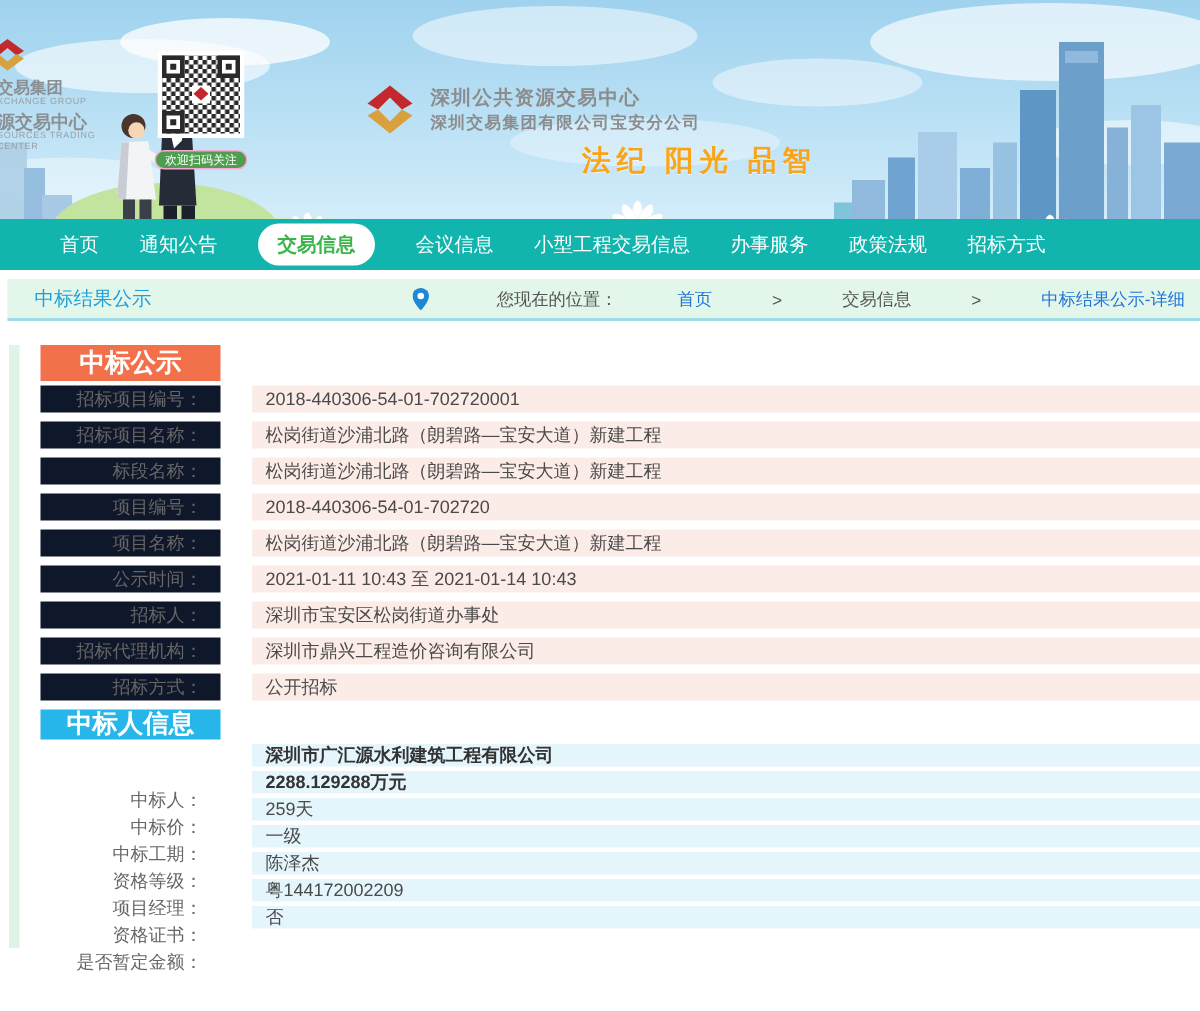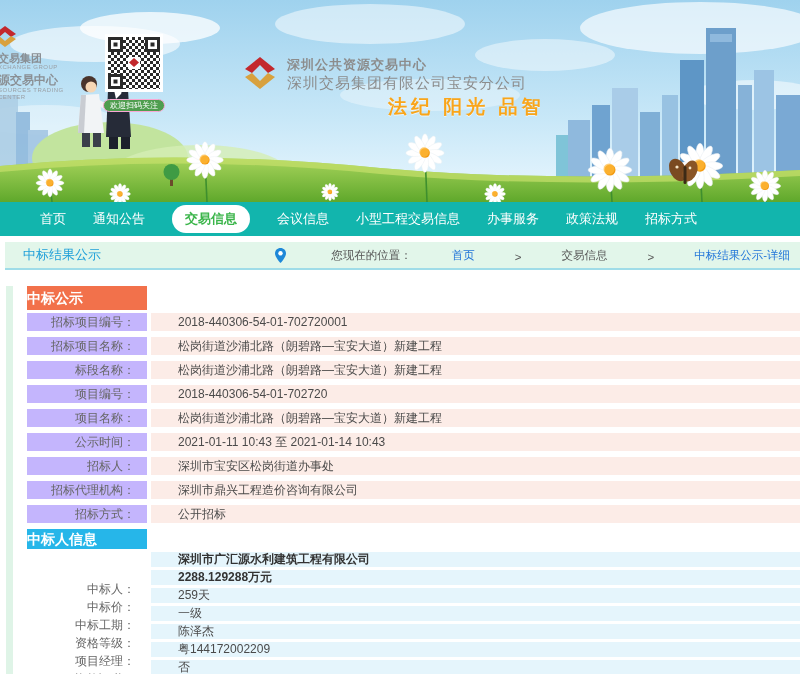--- a/index.html
+++ b/index.html
@@ -2,61 +2,61 @@
 <html><head>
 <meta charset="utf-8">
 <style>
   html,body{margin:0;padding:0;}
   body{
     width:800px;height:674px;overflow:hidden;background:#fff;position:relative;
     font-family:"Liberation Sans","DejaVu Sans",sans-serif;
     -webkit-font-smoothing:antialiased;
   }
   
-  .banner{position:relative;width:800px;height:202px;overflow:hidden;}
+  .banner{position:relative;width:800px;height:146px;overflow:hidden;}
   .banner svg.scene{position:absolute;left:0;top:0;}
   .left-logo{position:absolute;left:0;top:24px;width:80px;overflow:hidden;}
   .left-logo .mark{margin-left:-8px;}
   .left-logo .cn1{font-size:11px;font-weight:bold;color:#8a8f94;margin-left:-2px;line-height:12px;}
   .left-logo .en{font-size:6px;color:#9aa0a6;letter-spacing:.5px;line-height:7px;margin-left:-2px;}
   .left-logo .cn2{font-size:12px;font-weight:bold;color:#8a8f94;margin-left:-2px;line-height:14px;margin-top:2px;}
   .qr-wrap{position:absolute;left:103px;top:34px;width:62px;text-align:center;}
   .qr-ribbon{margin-top:3px;background:#4f9e4f;border:1px solid #f9a8d4;border-radius:7px;
     color:#fff;font-size:8px;line-height:11px;height:11px;white-space:nowrap;}
   .org{position:absolute;left:243px;top:54px;display:flex;align-items:flex-end;}
   .org .texts{margin-left:10px;padding-top:2px;}
   .org .l1{font-size:13px;font-weight:bold;color:#8c8c8c;letter-spacing:1px;line-height:16px;}
-  .org .l2{font-size:15px;font-weight:normal;color:#8c8c8c;letter-spacing:1px;line-height:19px;}
+  .org .l2{font-size:11px;font-weight:bold;color:#8c8c8c;letter-spacing:1px;line-height:19px;}
   .slogan{position:absolute;left:388px;top:94px;font-size:19px;font-weight:bold;color:#f9a51a;
     letter-spacing:4px;text-shadow:0 1px 0 rgba(255,255,255,.6);}
   
   .nav{width:800px;height:34px;background:#12b5ad;display:flex;align-items:center;padding-left:40px;box-sizing:border-box;}
   .nav-item{color:#fff;font-size:13px;margin-right:27px;white-space:nowrap;cursor:pointer;}
   .nav-item.active{background:#fff;color:#3bb54a;border-radius:14px;padding:5px 13px;font-weight:bold;}
   
   .crumb-gap{height:6px;background:#fff;}
   .crumb{margin:0 0 0 5px;width:795px;height:28px;background:#e2f6ea;border-bottom:2px solid #9fdce8;
     display:flex;align-items:center;justify-content:space-between;box-sizing:border-box;padding:0 10px 0 18px;}
   .crumb-title{color:#1e9fd9;font-size:13px;}
   .crumb-right{display:flex;align-items:flex-end;font-size:11.5px;color:#555;gap:40px;}
   .crumb-right .pin{margin-right:5px;}
   .crumb-link{color:#2376d9;cursor:pointer;}
   .crumb-sep{color:#555;}
   
   .content{position:relative;width:800px;height:402px;background:#fff;}
   .side-strip{position:absolute;left:6px;top:0;width:7px;height:402px;background:#dff4e7;}
   .tbl{margin-left:27px;}
-  .sec-head{width:120px;color:#fff;font-weight:bold;font-size:14px;text-align:left;}
+  .sec-head{width:120px;color:#fff;font-weight:bold;font-size:17px;text-align:center;}
   .sec-head.orange{background:#f2714b;height:24px;line-height:24px;margin-top:16px;margin-bottom:3px;}
   .sec-head.blue{background:#26b6e9;height:20px;line-height:20px;margin-top:3px;margin-bottom:3px;}
   .row{display:flex;font-size:12px;}
   .row .lab{width:120px;box-sizing:border-box;text-align:right;padding-right:12px;color:#666;}
-  .row .val{flex:1;margin-left:4px;padding-left:27px;color:#4a4a4a;}
+  .row .val{flex:1;margin-left:21px;padding-left:9px;color:#4a4a4a;}
   .row.s1{height:18px;line-height:18px;margin-bottom:6px;}
-  .row.s1 .lab{background:#c4b5fd;}
+  .row.s1 .lab{background:#0f172a;}
   .row.s1 .val{background:#fcece7;}
   .row.s2{height:15px;line-height:15px;margin-bottom:3px;}
   .row.s2 .lab{background:#c6e9f7;margin-top:30px;}
   .row.s2 .val{background:#e5f5fc;}
   .row .val.bold{font-weight:bold;color:#333;}
 </style>
 </head>
 <body>
 
 <div class="banner">

